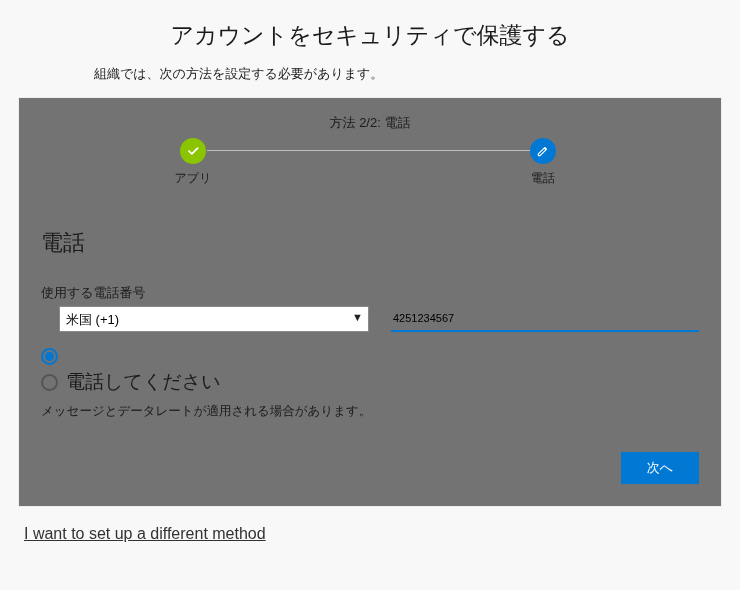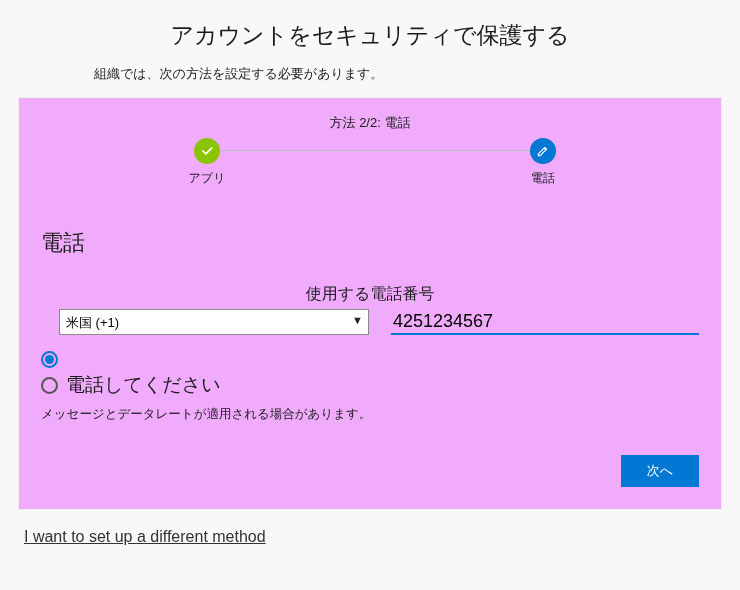--- a/index.html
+++ b/index.html
@@ -15,21 +15,21 @@
       text-align: center;
       font-size: 23px;
       font-weight: 500;
       padding-top: 20px;
     }
     .page-subtitle {
       font-size: 13px;
       padding: 14px 0 0 94px;
     }
     .card {
-      background: #f0abfc;
+      background: #737373;
       margin: 14px 18px 0 18px;
       border: 1px solid #eee;
       padding: 0;
     }
     .stepper-wrap { padding: 16px 0 6px 0; }
     .stepper-title {
       text-align: center;
       font-size: 13px;
     }
     .stepper {
@@ -44,42 +44,42 @@
       right: 178px;
       height: 1px;
       background: #bdbdbd;
     }
     .step {
       position: absolute;
       top: 0;
       width: 80px;
       text-align: center;
     }
-    .step-left { left: 148px; }
+    .step-left { left: 134px; }
     .step-right { right: 138px; }
     .step-circle {
       width: 26px; height: 26px;
       border-radius: 50%;
       margin: 0 auto;
       display: flex;
       align-items: center;
       justify-content: center;
       color: #fff;
     }
     .step-circle.done { background: #8bc400; }
     .step-circle.current { background: #0078d4; }
     .step-label { font-size: 12px; margin-top: 6px; }
     .content { padding: 10px 22px 22px 22px; }
     .section-title {
       font-size: 22px;
       font-weight: 500;
       margin: 18px 0 26px 0;
     }
     .desc { font-size: 12.5px; line-height: 1.6; }
-    .field-label { font-size: 16px; margin-top: 12px; text-align: center; }
+    .field-label { font-size: 13px; margin-top: 12px; }
     .row {
       display: flex;
       gap: 22px;
       margin-top: 4px;
       align-items: center;
     }
     .select-wrap {
       position: relative;
       width: 328px;
       padding-left: 18px;
@@ -103,21 +103,21 @@
     .phone-input-wrap {
       flex: 1;
       border-bottom: 2px solid #0078d4;
       height: 26px;
       display: flex; align-items: center;
     }
     .phone-input {
       width: 100%;
       border: none;
       outline: none;
-      font-size: 18px;
+      font-size: 11px;
       padding: 2px 2px 2px 2px;
       background: transparent;
     }
     .radios { margin-top: 16px; }
     .radio-row {
       display: flex;
       align-items: center;
       gap: 8px;
       margin-bottom: 4px;
     }

